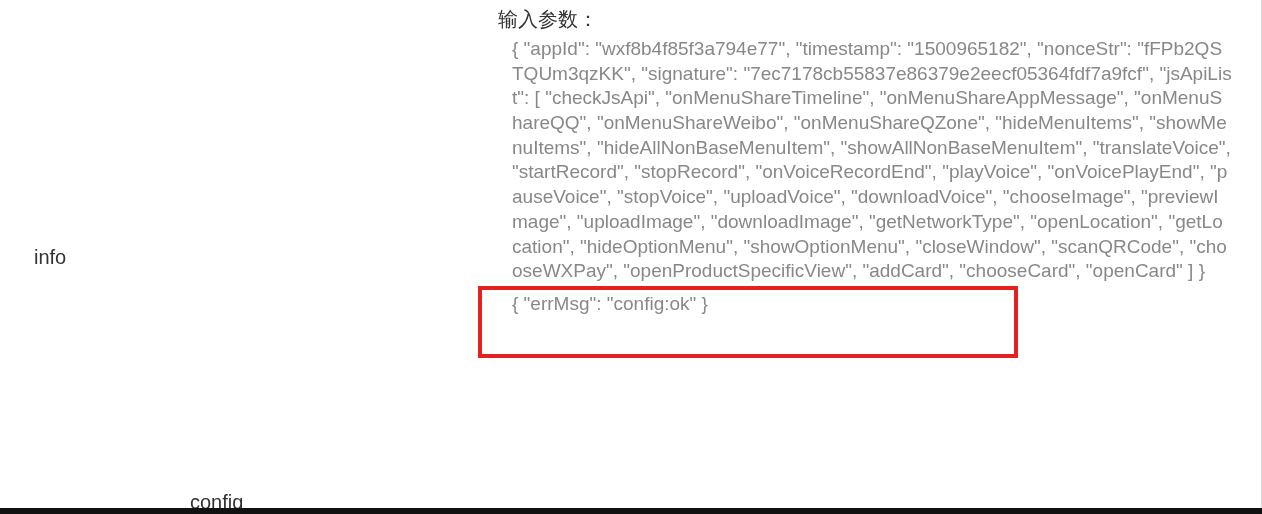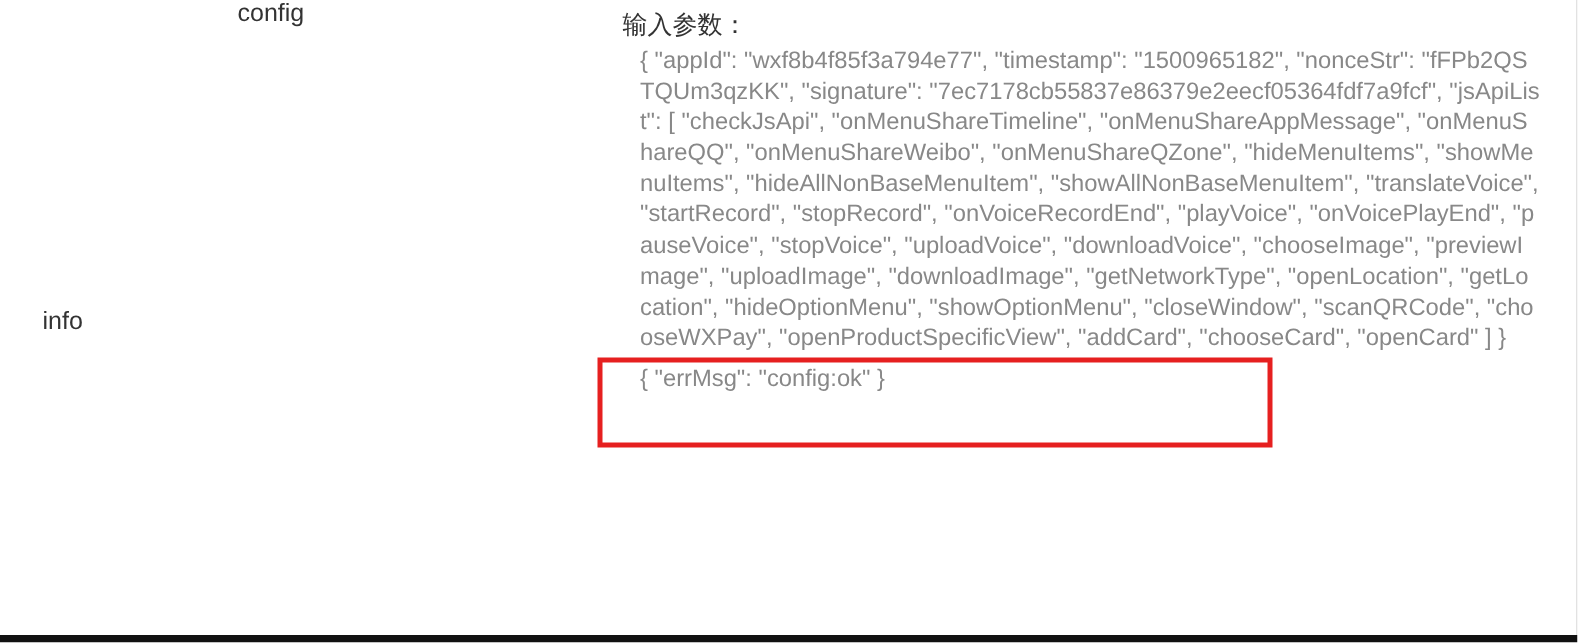--- a/index.html
+++ b/index.html
@@ -1,19 +1,19 @@
 <!DOCTYPE html>
 <html><head>
   <meta charset="utf-8">
   <style>
     * { box-sizing: border-box; margin: 0; padding: 0; }
     html, body { width: 1262px; height: 514px; background: #fff; font-family: Arial, "Microsoft YaHei", sans-serif; }
     .container { display: flex; width: 100%; height: 100%; position: relative; }
     .col-left { width: 180px; display: flex; align-items: center; padding-left: 34px; }
-    .col-mid { width: 300px; display: flex; align-items: flex-start; padding-left: 10px; }
+    .col-mid { width: 300px; display: flex; align-items: flex-end; padding-left: 10px; }
     .col-right { flex: 1; padding: 6px 10px 10px 18px; position: relative; }
     .label { font-size: 20px; color: #333; }
     .section-heading { font-size: 20px; color: #333; margin-bottom: 4px; }
     .json-block { font-size: 19px; color: #888; line-height: 1.3; padding-left: 14px; padding-right: 20px; word-break: break-all; }
     .output-wrap { position: relative; margin-top: 8px; }
     .red-box { position: absolute; left: -20px; top: -6px; width: 540px; height: 72px; border: 4px solid #e62020; pointer-events: none; }
     .bottom-bar { position: absolute; left: 0; bottom: 0; width: 100%; height: 6px; background: #111; }
     .border-right { position: absolute; right: 0; top: 0; width: 1px; height: calc(100% - 6px); background: #d9d9d9; }
   </style>
 </head>

